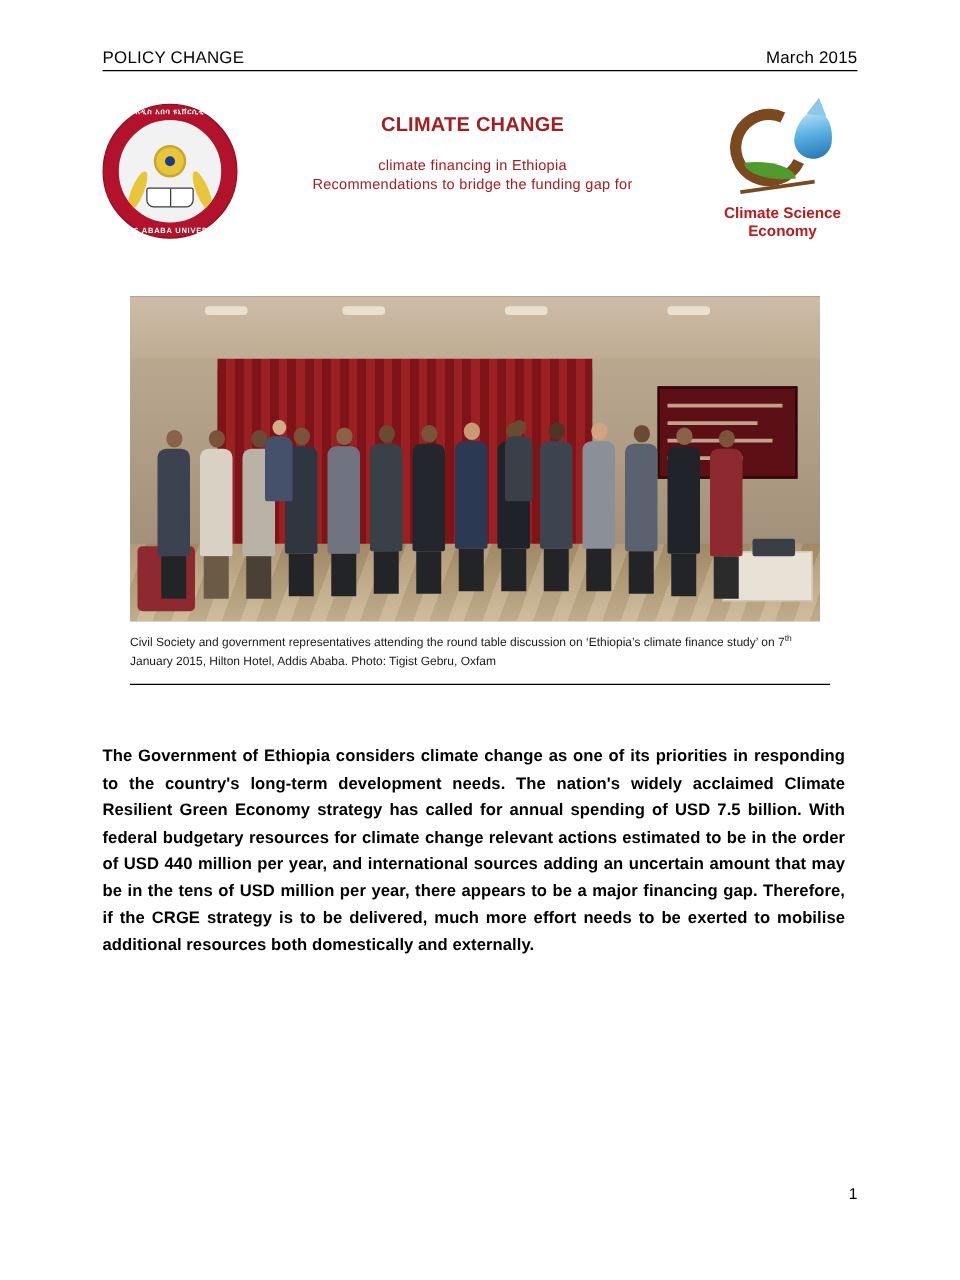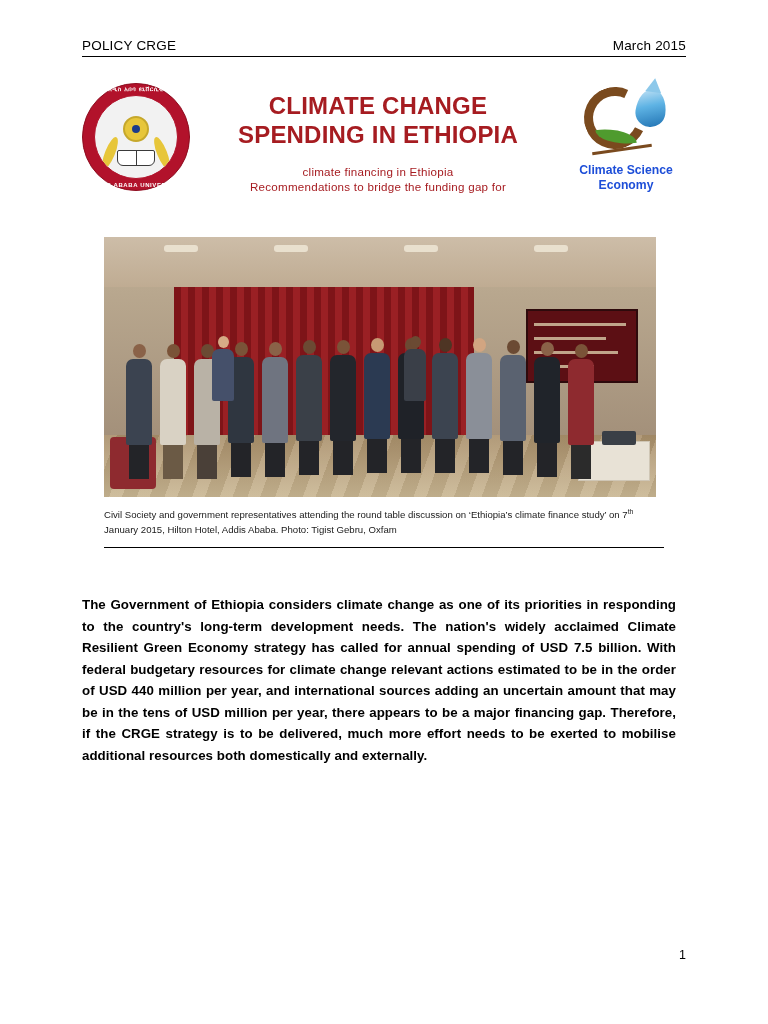--- a/index.html
+++ b/index.html
@@ -119,21 +119,21 @@
   .seal-text-top { top: 3px; }
   .seal-text-bottom { bottom: 3px; }
 
   .title-center {
     flex: 1 1 auto;
     text-align: center;
     padding: 8px 14px 0 14px;
   }
   .main-title {
     color: #a61c21;
-    font-size: 24px;
+    font-size: 16px;
     font-weight: bold;
     line-height: 1.22;
     letter-spacing: .2px;
   }
   .sub-title {
     margin-top: 14px;
     color: #a61c21;
     font-size: 11.6px;
     line-height: 1.35;
     letter-spacing: .25px;
@@ -187,21 +187,21 @@
   }
   .csc-stem {
     position: absolute;
     left: 14px; bottom: 10px;
     width: 60px; height: 3px;
     background: #7a4a1e;
     transform: rotate(-8deg);
   }
   .csc-text {
     margin-top: 2px;
-    color: #1d4ed8;
+    color: #b91c1c;
     font-size: 12.2px;
     font-weight: bold;
     line-height: 1.25;
   }
 
   
   .photo-wrap {
     margin-top: 24px;
     width: 552px;
     margin-left: 22px;
@@ -313,42 +313,41 @@
     bottom: 62px;
     font-size: 12.5px;
   }
 </style>
 </head>
 <body>
 
 <div class="page">
 
   <div class="doc-header">
-    <div class="left">POLICY CRGE</div>
+    <div class="left">POLICY CHANGE</div>
     <div class="right">March 2015</div>
   </div>
 
   <div class="title-block">
 
     <div class="logo-left">
       <div class="seal-outer"></div>
       <div class="seal-text-top">አዲስ አበባ ዩኒቨርሲቲ</div>
       <div class="seal-inner">
         <div class="seal-leafL"></div>
         <div class="seal-leafR"></div>
         <div class="seal-gear"></div>
         <div class="seal-book"></div>
       </div>
       <div class="seal-text-bottom">ADDIS ABABA UNIVERSITY</div>
     </div>
 
     <div class="title-center">
       <div class="main-title">
         <div>CLIMATE CHANGE</div>
-        <div>SPENDING IN ETHIOPIA</div>
       </div>
       <div class="sub-title">
         <div>climate financing in Ethiopia</div>
         <div>Recommendations to bridge the funding gap for</div>
       </div>
     </div>
 
     <div class="logo-right">
       <div class="csc-mark">
         <div class="csc-arc"></div>

